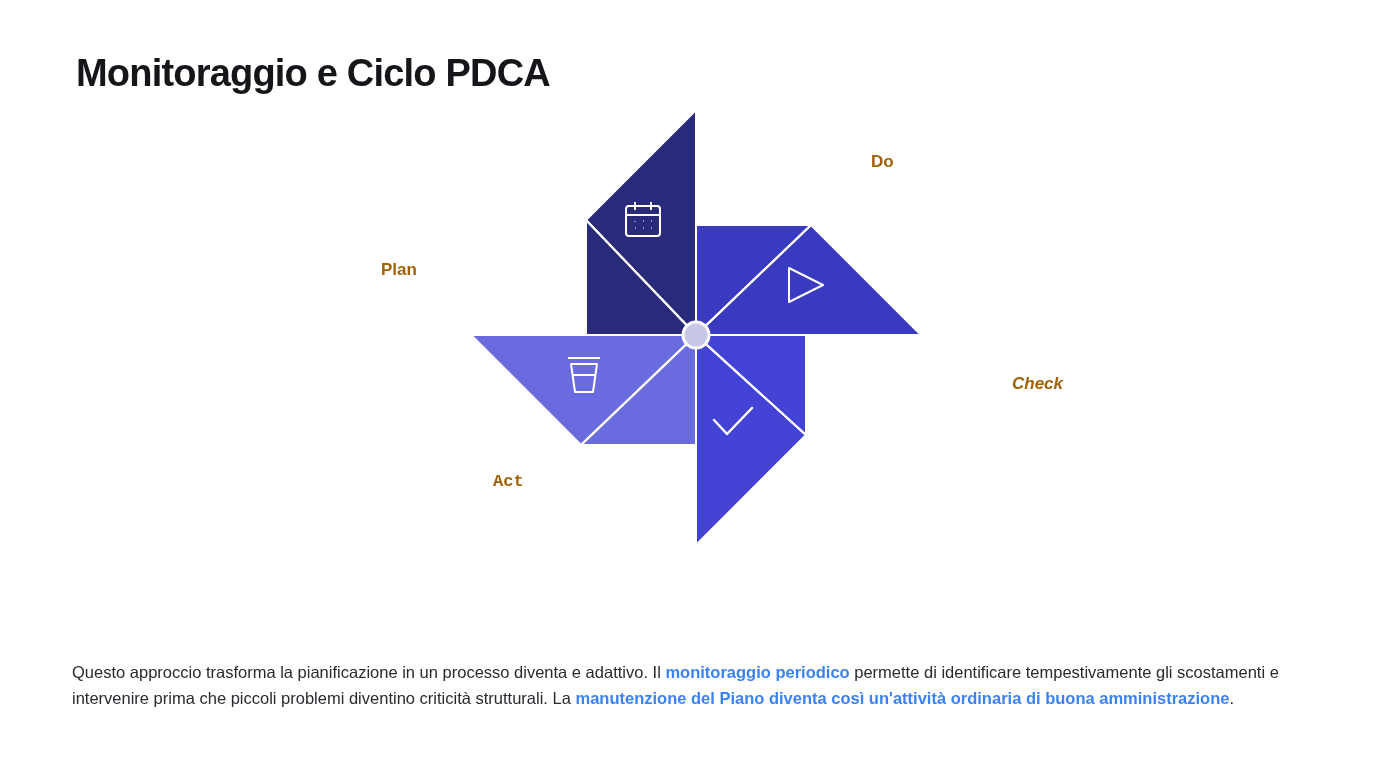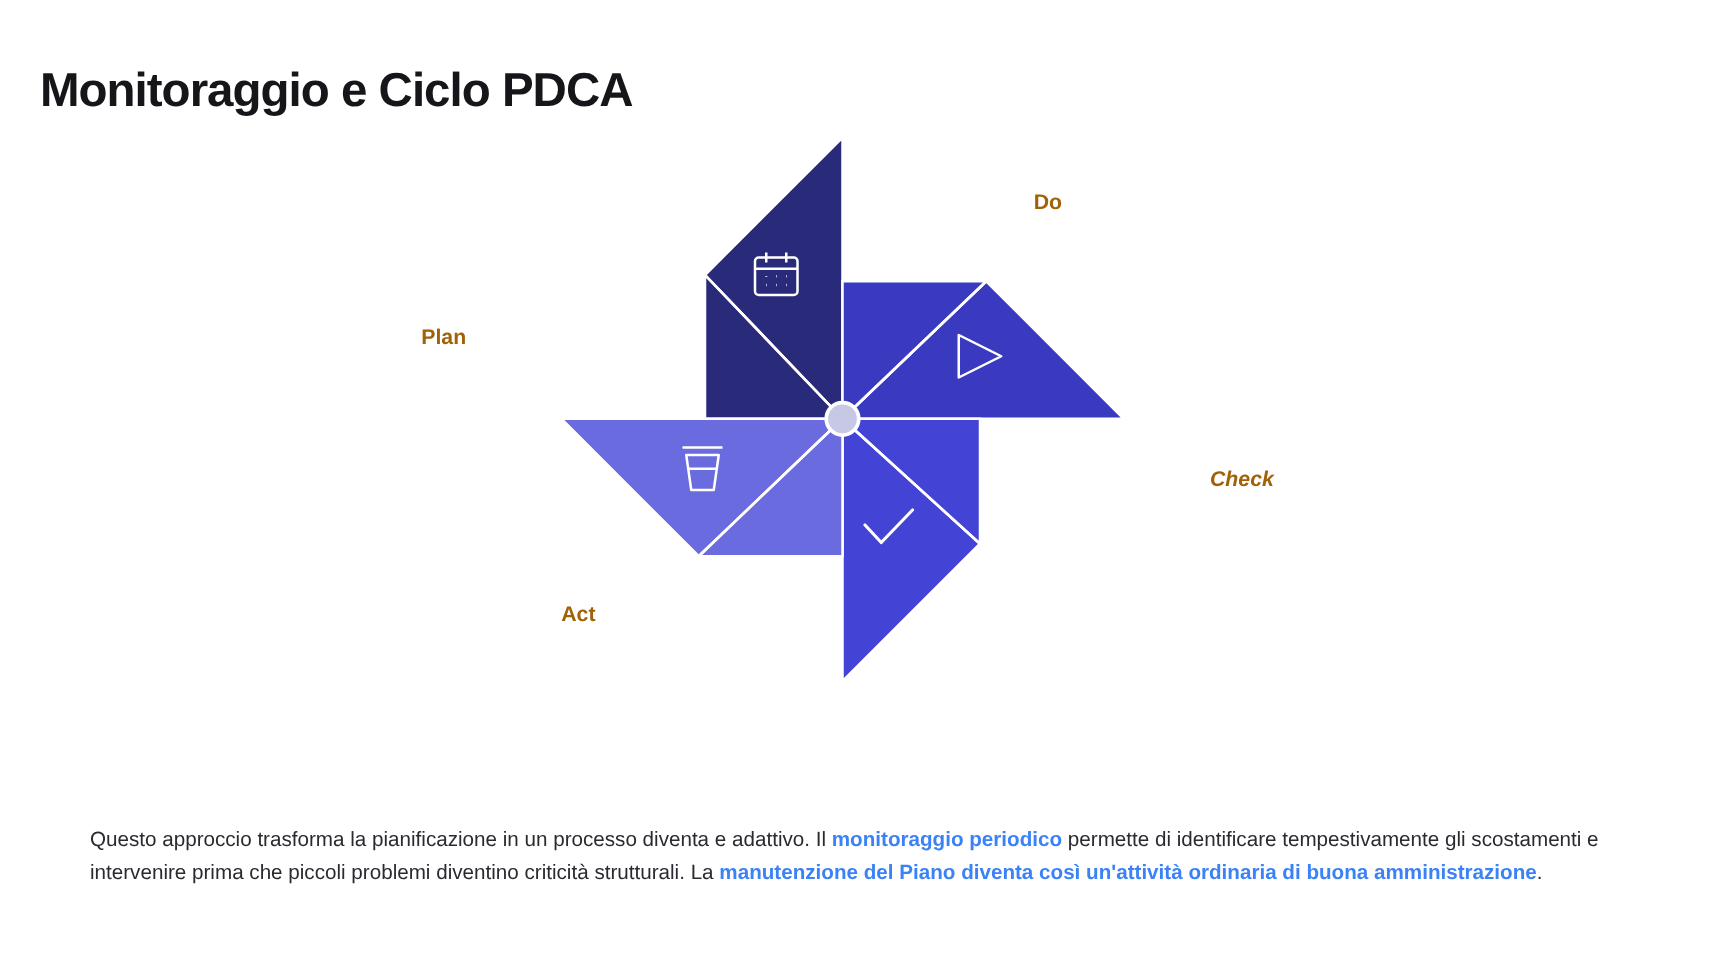--- a/index.html
+++ b/index.html
@@ -12,21 +12,21 @@
     height: 776px;
     font-family: "Liberation Sans", sans-serif;
     color: #1b1b1f;
     overflow: hidden;
   }
   .page {
     position: relative;
     width: 1387px;
     height: 776px;
     box-sizing: border-box;
-    padding: 40px 72px 0 32px;
+    padding: 40px 72px 0 76px;
   }
   .title {
     font-size: 38px;
     font-weight: bold;
     letter-spacing: -0.8px;
     color: #15151a;
     margin: 12px 0 0 0;
     line-height: 1.15;
   }
   .intro {
@@ -52,21 +52,21 @@
   .pw-label {
     position: absolute;
     font-size: 17px;
     font-weight: bold;
     color: #a16207;
     white-space: nowrap;
   }
   .lbl-plan  { left: 305px;  top: 150px; }
   .lbl-do    { left: 795px;  top: 42px;  }
   .lbl-check { left: 936px;  top: 264px; font-style: italic; }
-  .lbl-act   { left: 417px;  top: 372px; }
+  .lbl-act   { left: 417px;  top: 362px; font-family: Liberation Mono, monospace; }
 
   .outro {
     position: absolute;
     left: 72px;
     right: 60px;
     top: 642px;
     font-size: 16.5px;
     line-height: 1.62;
     color: #2a2a30;
   }

